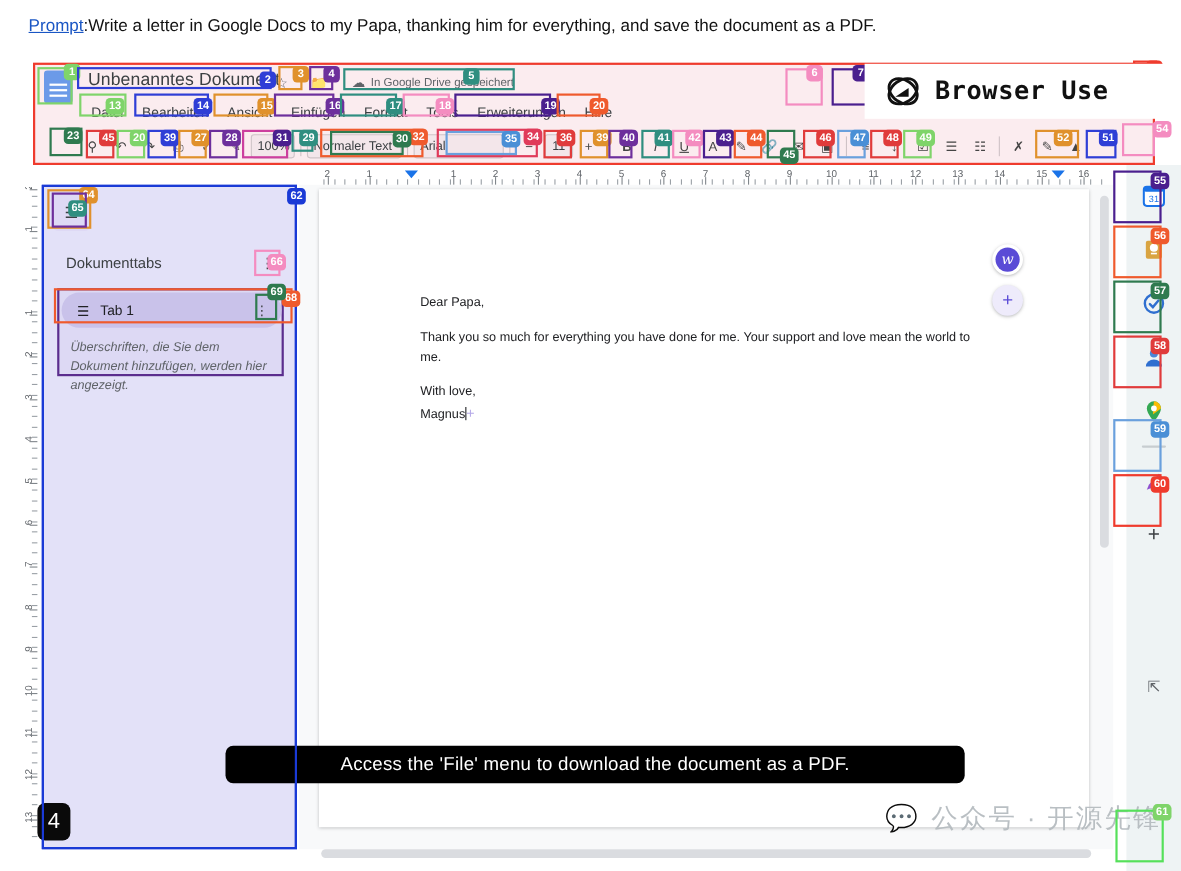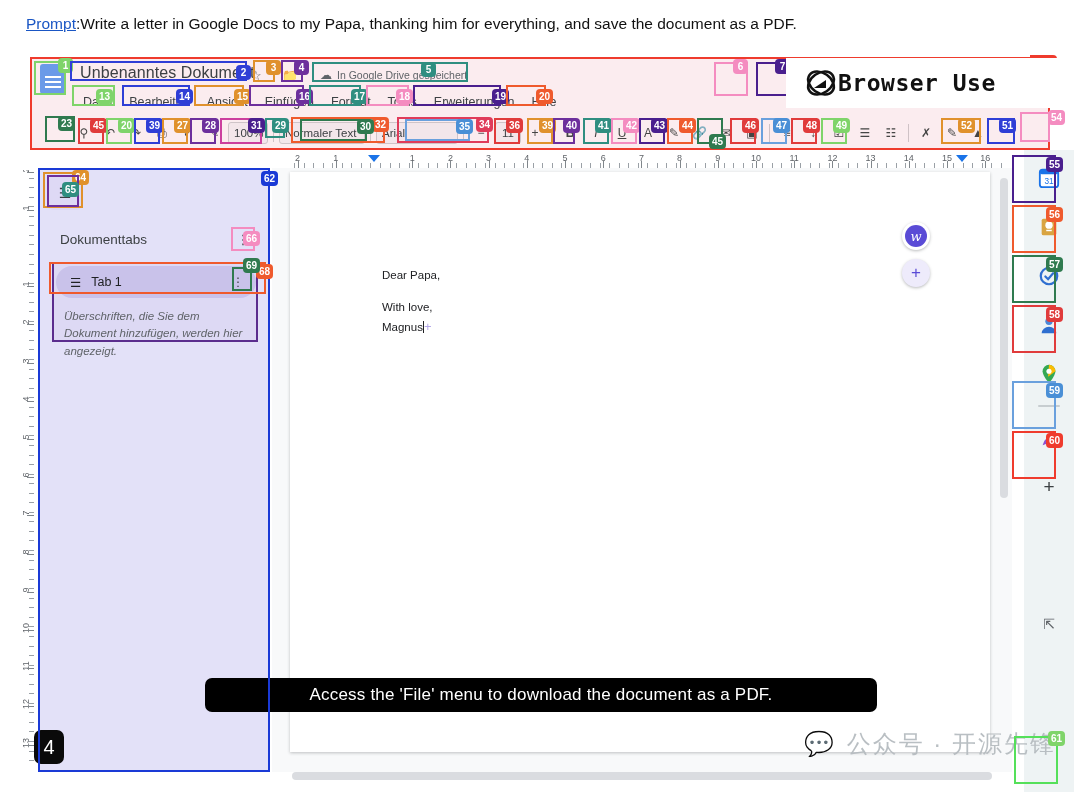--- a/index.html
+++ b/index.html
@@ -78,21 +78,21 @@
   
   .topright-icons {
     position:absolute; right:10px; top:4px; display:flex; gap:6px; align-items:center;
   }
   .tr-ico { width:26px; height:26px; border-radius:4px; display:flex; align-items:center;
             justify-content:center; font-size:14px; color:#444; }
 
   
   .browser-use {
     position:absolute; right:8px; top:58px; width:280px; height:50px;
-    background:#fff; display:flex; align-items:center; 
+    background:#fff; display:flex; align-items:center; gap:12px;
     padding-left:18px; z-index: 40;
   }
   .bu-logo { width:34px; height:34px; position:relative; }
   .bu-text { font-family:"DejaVu Sans Mono", monospace; font-size:23px; font-weight:700; color:#111; letter-spacing:.5px;}
 
   
   .ruler-h {
     position:absolute; left:278px; top:154px; width:732px; height:16px;
     background:#fff; overflow:hidden;
   }
@@ -542,20 +542,21 @@
         <span class="tab-kebab">⋮</span>
       </div>
       <div class="outline-note">Überschriften, die Sie dem Dokument hinzufügen, werden hier angezeigt.</div>
     </div>
   </div>
 
   <div class="doc-scroll">
     <div class="doc-page">
       <div class="doc-body">
         <p>Dear Papa,</p>
+        <p>Thank you so much for everything you have done for me. Your support and love mean the world to me.</p>
         <p>
           <span>With love,</span><br>
           <span>Magnus</span><span class="caret"></span><span class="plus-ghost">+</span>
         </p>
       </div>
       <div class="ai-fab-wrap">
         <div class="ai-fab">
             <span class="disc">w</span>
           </div>
         <div class="ai-fab plus">+</div>

